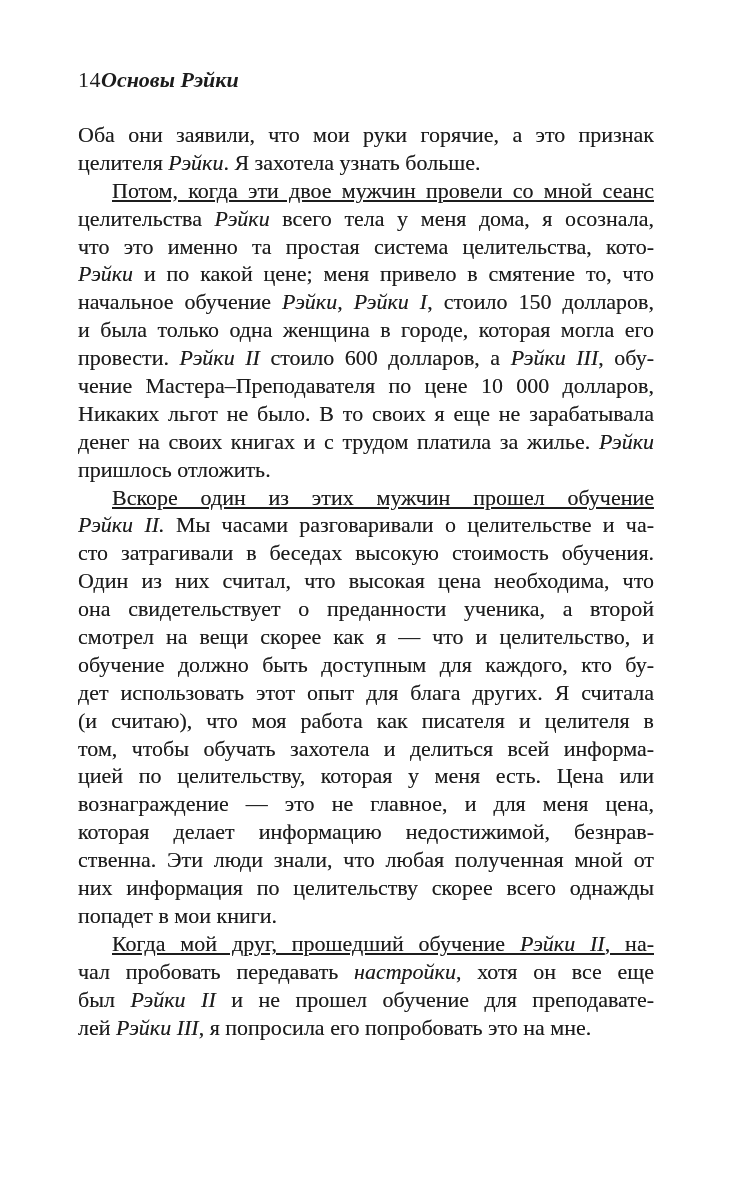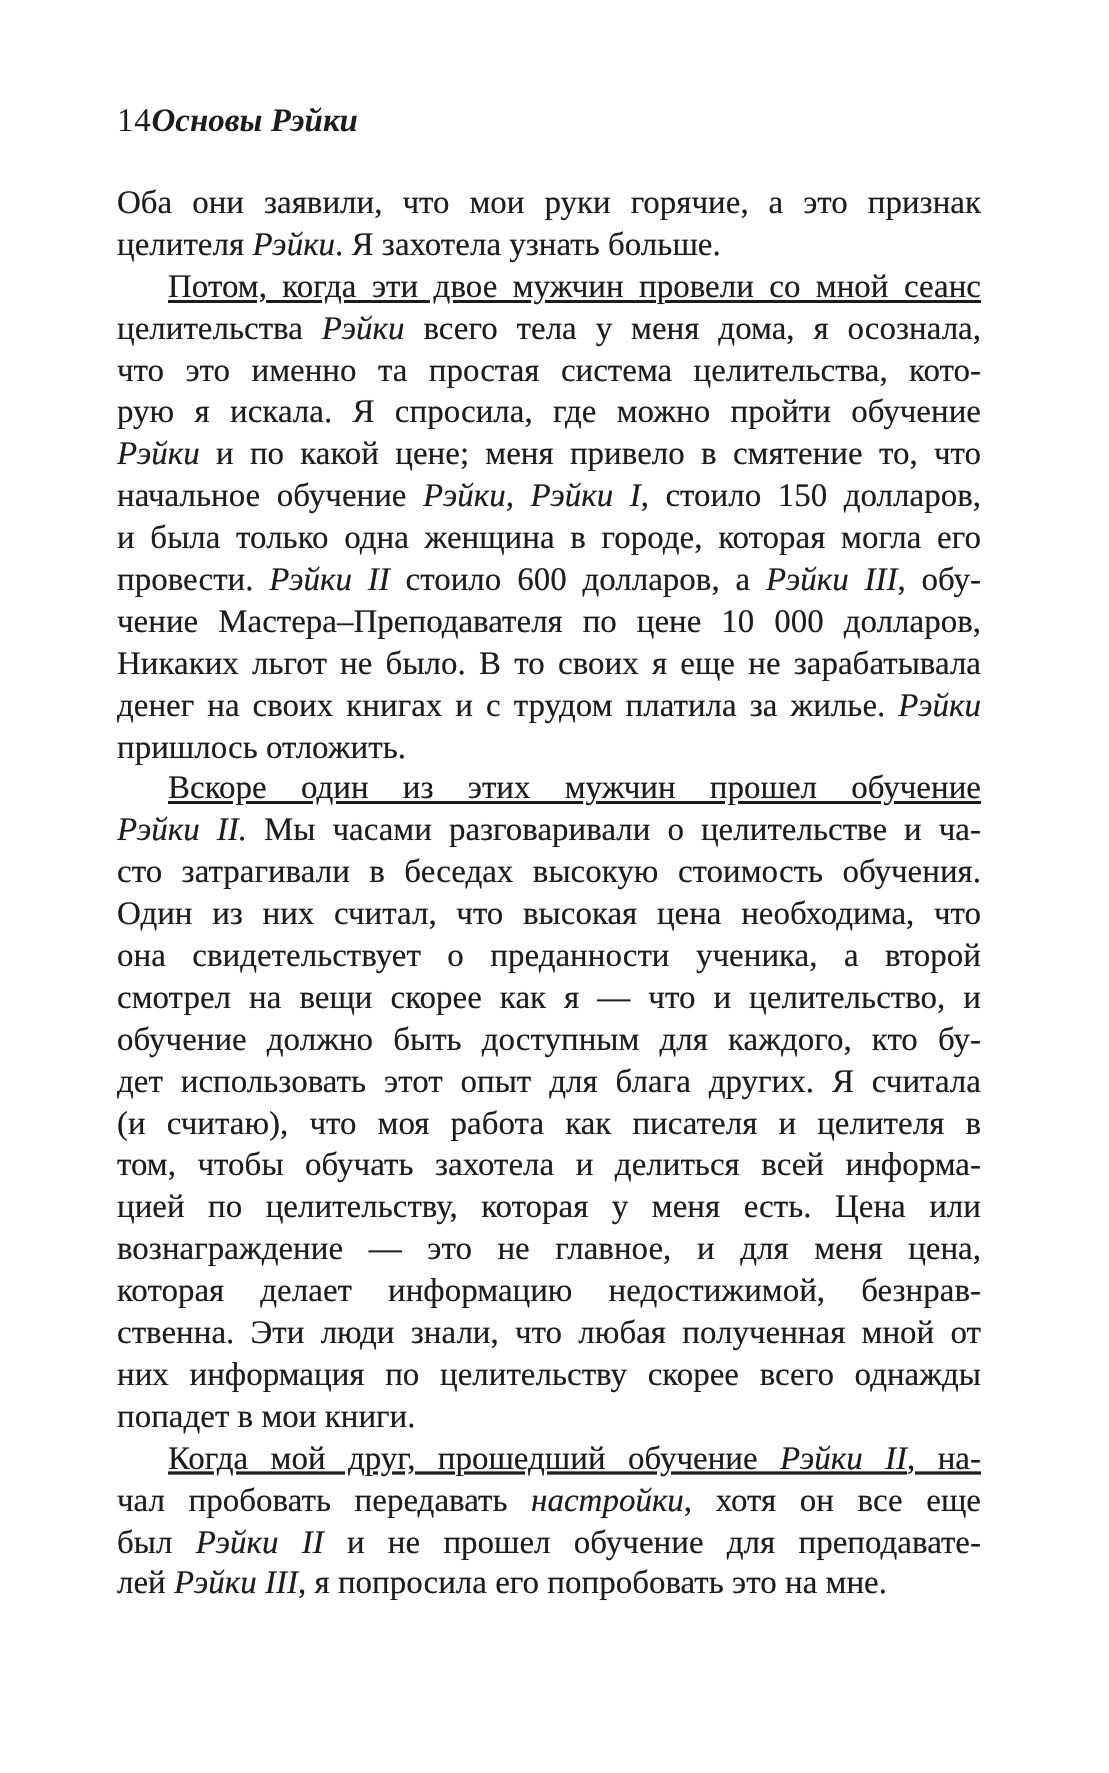--- a/index.html
+++ b/index.html
@@ -78,21 +78,20 @@
   </div>
   <div class="body-col">
       <div class="paragraph">
         <div class="line"><span>Оба они заявили, что мои руки горячие, а это признак</span></div>
         <div class="line last"><span>целителя </span><em>Рэйки</em><span>. Я захотела узнать больше.</span></div>
       </div>
       <div class="paragraph">
         <div class="line indent"><span>Потом, когда эти двое мужчин провели со мной сеанс</span></div>
         <div class="line"><span>целительства </span><em>Рэйки</em><span> всего тела у меня дома, я осознала,</span></div>
         <div class="line"><span>что это именно та простая система целительства, кото-</span></div>
-        <div class="line"><span>рую я искала. Я спросила, где можно пройти обучение</span></div>
         <div class="line"><em>Рэйки</em><span> и по какой цене; меня привело в смятение то, что</span></div>
         <div class="line"><span>начальное обучение </span><em>Рэйки, Рэйки I</em><span>, стоило 150 долларов,</span></div>
         <div class="line"><span>и была только одна женщина в городе, которая могла его</span></div>
         <div class="line"><span>провести. </span><em>Рэйки II</em><span> стоило 600 долларов, а </span><em>Рэйки III</em><span>, обу-</span></div>
         <div class="line"><span>чение Мастера–Преподавателя по цене 10 000 долларов,</span></div>
         <div class="line"><span>Никаких льгот не было. В то своих я еще не зарабатывала</span></div>
         <div class="line"><span>денег на своих книгах и с трудом платила за жилье. </span><em>Рэйки</em></div>
         <div class="line last"><span>пришлось отложить.</span></div>
       </div>
       <div class="paragraph">

